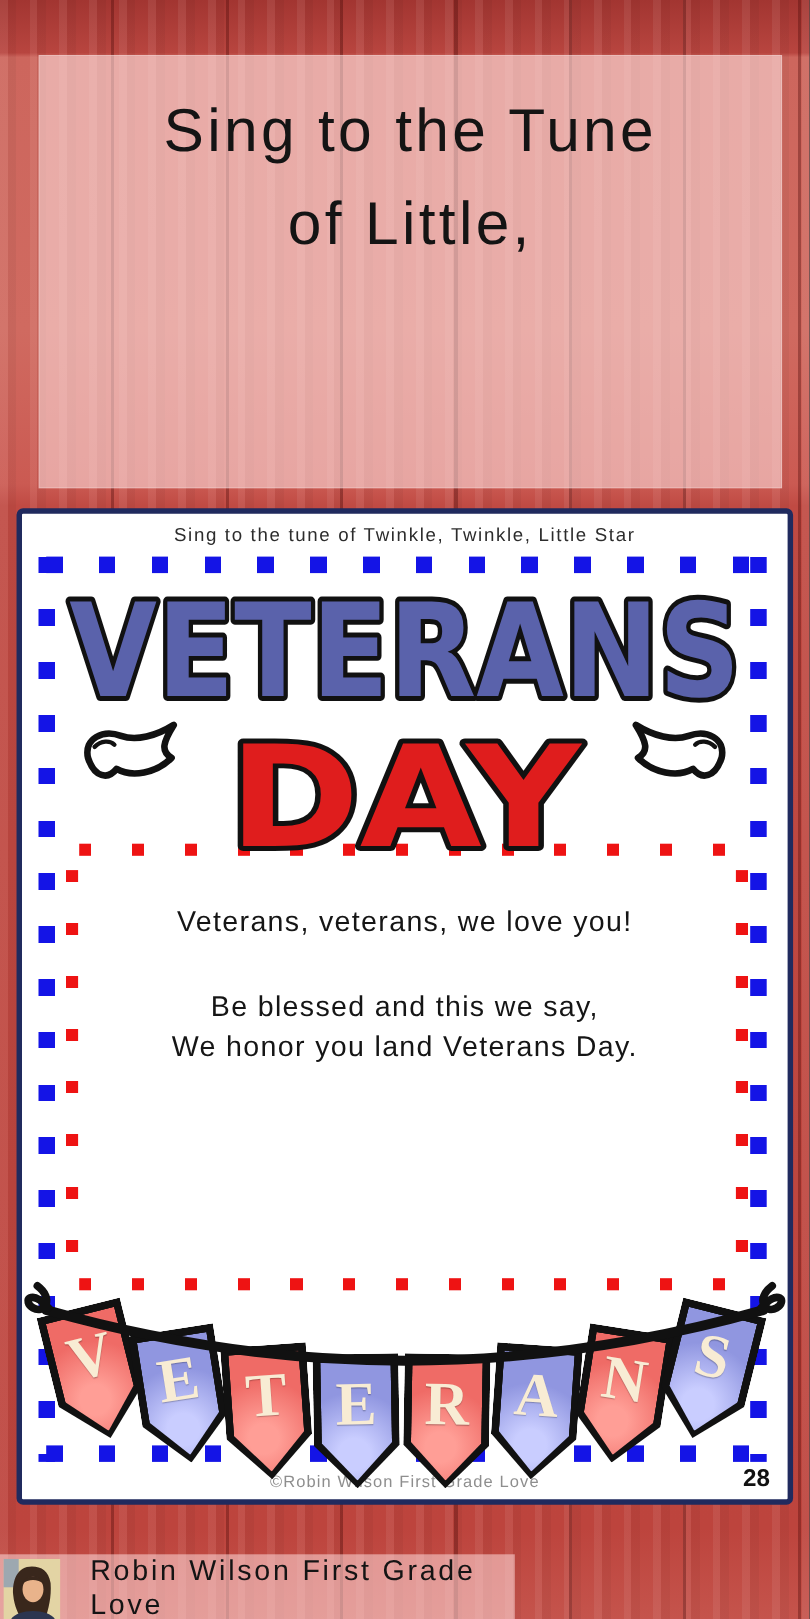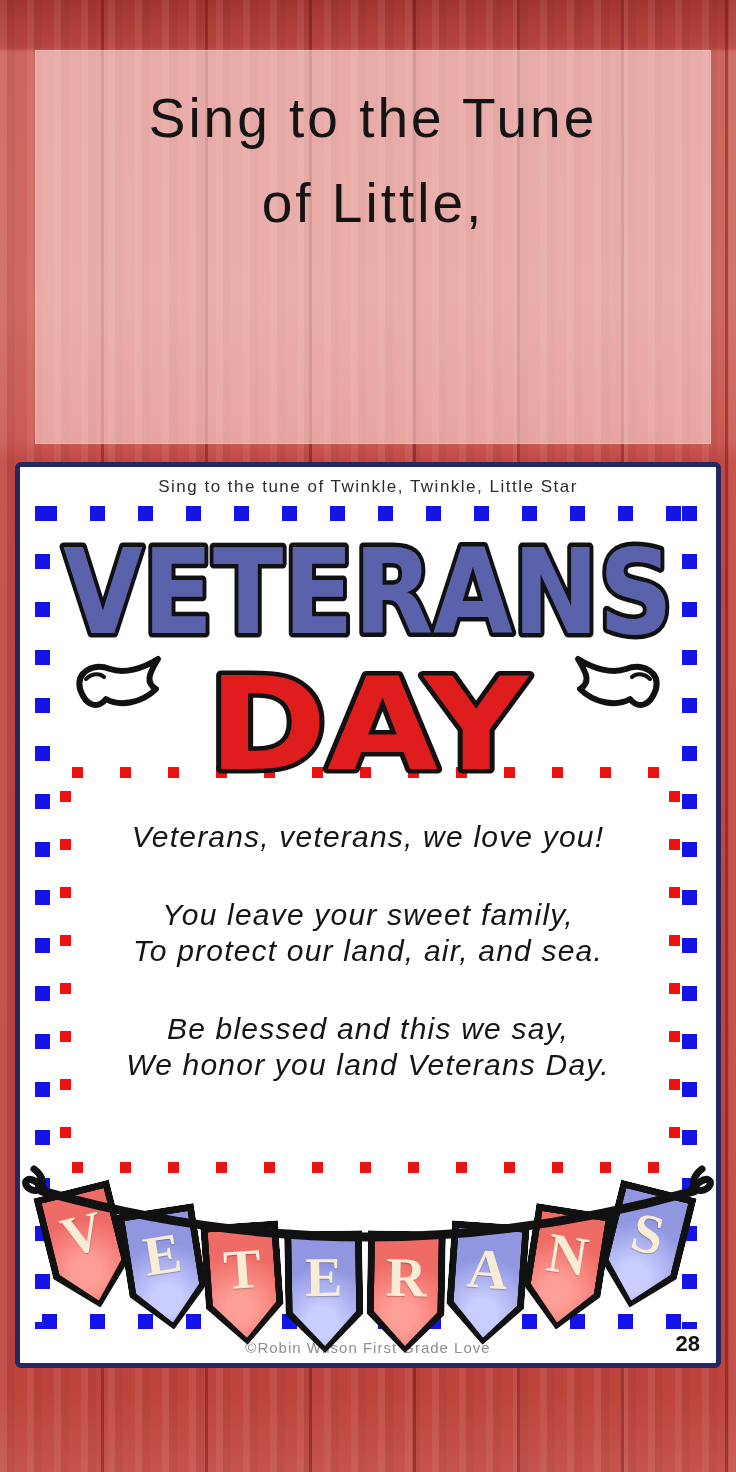--- a/index.html
+++ b/index.html
@@ -61,21 +61,21 @@
     position:absolute;left:0;top:186px;width:100%;height:140px;
     display:flex;align-items:flex-start;justify-content:center;gap:24px;
   }
   .title-text{
     font-family:"DejaVu Sans",sans-serif;font-weight:bold;
     paint-order:stroke fill;stroke:#111;stroke-linejoin:round;
   }
   
   .lyrics{position:absolute;left:0;top:352px;width:100%;text-align:center;color:#151515;}
   .stanza{margin-bottom:42px;}
-  .lyric-line{font-size:30px;line-height:36px;letter-spacing:1.2px;font-style:italic;}
+  .lyric-line{font-size:26px;line-height:36px;letter-spacing:1.2px;}
   
   .banner{position:absolute;left:0;top:660px;width:696px;height:236px;z-index:3;}
   .banner-string{position:absolute;left:0;top:0;width:696px;height:236px;z-index:5;pointer-events:none;}
   .flag{
     position:absolute;width:78px;height:122px;background:#111;
     clip-path:polygon(0 0,100% 0,100% 68%,50% 100%,0 68%);
     transform-origin:top center;z-index:4;
   }
   .flag-inner{
     position:absolute;inset:7px;
@@ -153,24 +153,20 @@
         <path d="M8,36 C4,18 22,10 38,16 C52,21 70,16 86,6 C76,22 74,30 84,36 C70,50 48,54 34,46 C26,56 14,54 8,36 Z" fill="#ffffff" stroke="#111" stroke-width="6" stroke-linejoin="round"></path>
         <path d="M14,26 C20,20 28,20 32,24" fill="none" stroke="#111" stroke-width="4" stroke-linecap="round"></path>
       </svg>
     </div>
 
     <div class="lyrics">
       <div class="stanza">
         <div class="lyric-line">Veterans, veterans, we love you!</div>
       </div>
       <div class="stanza">
-        <div class="lyric-line">You leave your sweet family,</div>
-        <div class="lyric-line">To protect our land, air, and sea.</div>
-      </div>
-      <div class="stanza">
         <div class="lyric-line">Be blessed and this we say,</div>
         <div class="lyric-line">We honor you land Veterans Day.</div>
       </div>
     </div>
 
     <div class="copyright">©Robin Wilson First Grade Love</div>
     <div class="page-number">28</div>
 
     <div class="banner">
       <div class="flag">
@@ -215,14 +211,27 @@
         </div>
       <svg class="banner-string" viewBox="0 0 696 236">
         <path d="M22,64 Q348,156 674,64" fill="none" stroke="#111" stroke-width="9" stroke-linecap="round"></path>
         <path d="M24,62 C8,44 0,56 10,62 C20,68 30,54 14,42" fill="none" stroke="#111" stroke-width="7" stroke-linecap="round"></path>
         <path d="M672,62 C688,44 696,56 686,62 C676,68 666,54 682,42" fill="none" stroke="#111" stroke-width="7" stroke-linecap="round"></path>
       </svg>
     </div>
 
   </div>
 
+  <div class="author-bar">
+    <div class="author-avatar">
+      <svg width="52" height="55" viewBox="0 0 52 55">
+        <rect x="0" y="0" width="52" height="55" fill="#e3d4a4"></rect>
+        <rect x="0" y="0" width="14" height="26" fill="#7f95b5" opacity="0.7"></rect>
+        <path d="M26,7 C13,7 8,19 9,33 C10,44 14,50 16,55 L38,55 C41,46 44,35 43,22 C41,11 35,7 26,7 Z" fill="#39271c"></path>
+        <ellipse cx="27" cy="28" rx="9.5" ry="11.5" fill="#e9b38b"></ellipse>
+        <path d="M17,23 C19,14 35,14 37,23 C31,18 23,18 17,23 Z" fill="#39271c"></path>
+        <path d="M7,55 C13,45 41,45 47,55 Z" fill="#2c3550"></path>
+      </svg>
+    </div>
+    <div class="author-name">Robin Wilson First Grade Love</div>
+  </div>
 
 </div>
 
 </body></html>

